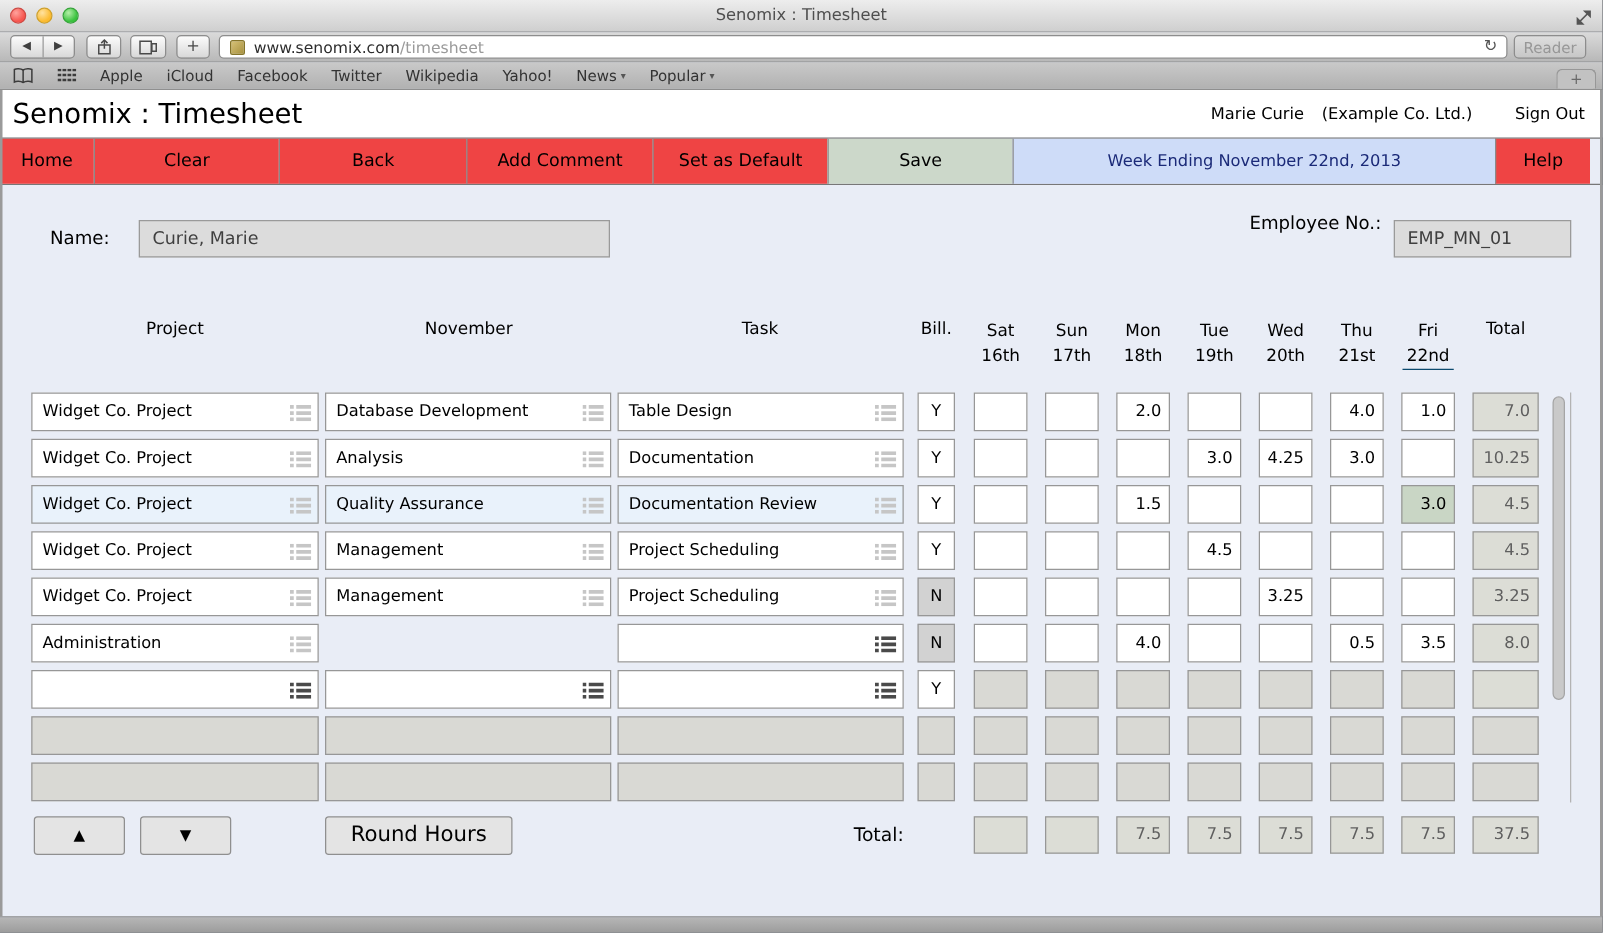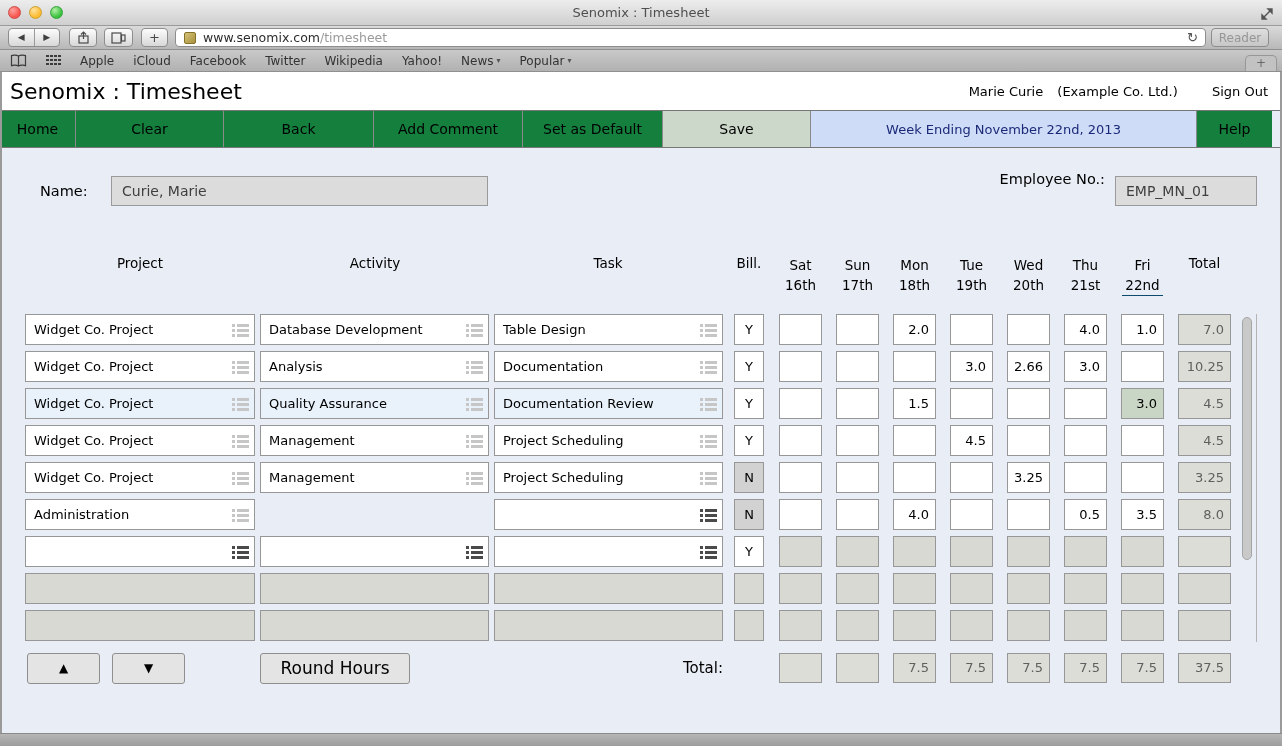--- a/index.html
+++ b/index.html
@@ -52,21 +52,21 @@
   .pagehead{position:absolute;top:72px;left:0;right:0;height:38px;background:#fff;}
   .page-title{position:absolute;left:10px;top:0;line-height:40px;font-size:22px;color:#000;}
   .user-info{position:absolute;right:14px;top:0;line-height:40px;font-size:13px;color:#000;}
   .user-info .gap{display:inline-block;width:10px;}
   .user-info .biggap{display:inline-block;width:30px;}
 
   
   .toolbar{position:absolute;top:110px;left:0;right:0;height:38px;display:flex;box-sizing:border-box;
     border-top:1px solid #777;border-bottom:1px solid #777;}
   .tb-btn{height:100%;box-sizing:border-box;display:flex;align-items:center;justify-content:center;
-    font-size:14px;color:#000;background:#15803d;border-left:1px solid #8a8a8a;}
+    font-size:14px;color:#000;background:#ef4444;border-left:1px solid #8a8a8a;}
   .tb-btn:first-child{border-left:none;}
   .tb-save{background:#ccd8ca;}
   .tb-week{background:#cedcf8;color:#1b2a78;font-size:13px;}
 
   
   .content{position:absolute;top:148px;left:0;right:0;height:585px;background:#e9edf6;}
   .lbl{position:absolute;font-size:14.5px;color:#000;line-height:30px;}
   .dis-input{position:absolute;height:30px;box-sizing:border-box;background:#dcdcdc;border:1px solid #9a9a9a;
     font-family:inherit;font-size:14px;color:#3f3f3f;padding:0 10px;}
   .col-h{position:absolute;top:107px;font-size:13.5px;color:#000;text-align:center;}
@@ -212,21 +212,21 @@
     <div class="tb-btn" style="width:76px">Help</div>
   </div>
 
   <div class="content" id="content">
     <div class="lbl" style="left:40px;top:28px;">Name:</div>
     <input class="dis-input" style="left: 111px; top: 28px; width: 377px;" readonly="" value="Curie, Marie">
     <div class="lbl" style="left:950px;top:16px;width:155px;text-align:right;">Employee No.:</div>
     <input class="dis-input" style="left: 1115px; top: 28px; width: 142px;" readonly="" value="EMP_MN_01">
 
     <div class="col-h" style="left:40px;width:200px;">Project</div>
-    <div class="col-h" style="left:275px;width:200px;">Activity</div>
+    <div class="col-h" style="left:275px;width:200px;">November</div>
     <div class="col-h" style="left:508px;width:200px;">Task</div>
     <div class="col-h" style="left:727px;width:44px;">Bill.</div>
     <div class="col-h" style="left:1173px;width:63px;">Total</div>
 
     <div class="scroll-line"></div>
     <div class="scroll-thumb"></div>
 
     <div class="btn arrow-btn" style="left:27px;top:505px;width:73px;">▲</div>
     <div class="btn arrow-btn" style="left:112px;top:505px;width:73px;">▼</div>
     <div class="btn" style="left:260px;top:505px;width:150px;">Round Hours</div>
@@ -326,21 +326,21 @@
               <rect x="5" y="5" width="12" height="3"></rect>
     <rect x="0" y="10" width="3" height="3"></rect>
               <rect x="5" y="10" width="12" height="3"></rect>
             </g>
           </svg></span></div>
       <div class="cell bill-cell" style="left: 734px; top: 203px; width: 30px;"><span>Y</span></div>
       <div class="cell day-cell num" style="left: 779px; top: 203px; width: 43px;"><span></span></div>
       <div class="cell day-cell num" style="left: 836px; top: 203px; width: 43px;"><span></span></div>
       <div class="cell day-cell num" style="left: 893px; top: 203px; width: 43px;"><span></span></div>
       <div class="cell day-cell num" style="left: 950px; top: 203px; width: 43px;"><span>3.0</span></div>
-      <div class="cell day-cell num" style="left: 1007px; top: 203px; width: 43px;"><span>2.66</span></div>
+      <div class="cell day-cell num" style="left: 1007px; top: 203px; width: 43px;"><span>4.25</span></div>
       <div class="cell day-cell num" style="left: 1064px; top: 203px; width: 43px;"><span>3.0</span></div>
       <div class="cell day-cell num" style="left: 1121px; top: 203px; width: 43px;"><span></span></div>
       <div class="cell num total-cell" style="left: 1178px; top: 203px; width: 53px;"><span>10.25</span></div>
       <div class="cell text-cell sel" style="left: 25px; top: 240px; width: 230px;"><span>Widget Co. Project</span><span class="ddicon"><svg width="17" height="13" viewBox="0 0 17 13">
             <g fill="#c6c6c6">
     <rect x="0" y="0" width="3" height="3"></rect>
               <rect x="5" y="0" width="12" height="3"></rect>
     <rect x="0" y="5" width="3" height="3"></rect>
               <rect x="5" y="5" width="12" height="3"></rect>
     <rect x="0" y="10" width="3" height="3"></rect>

